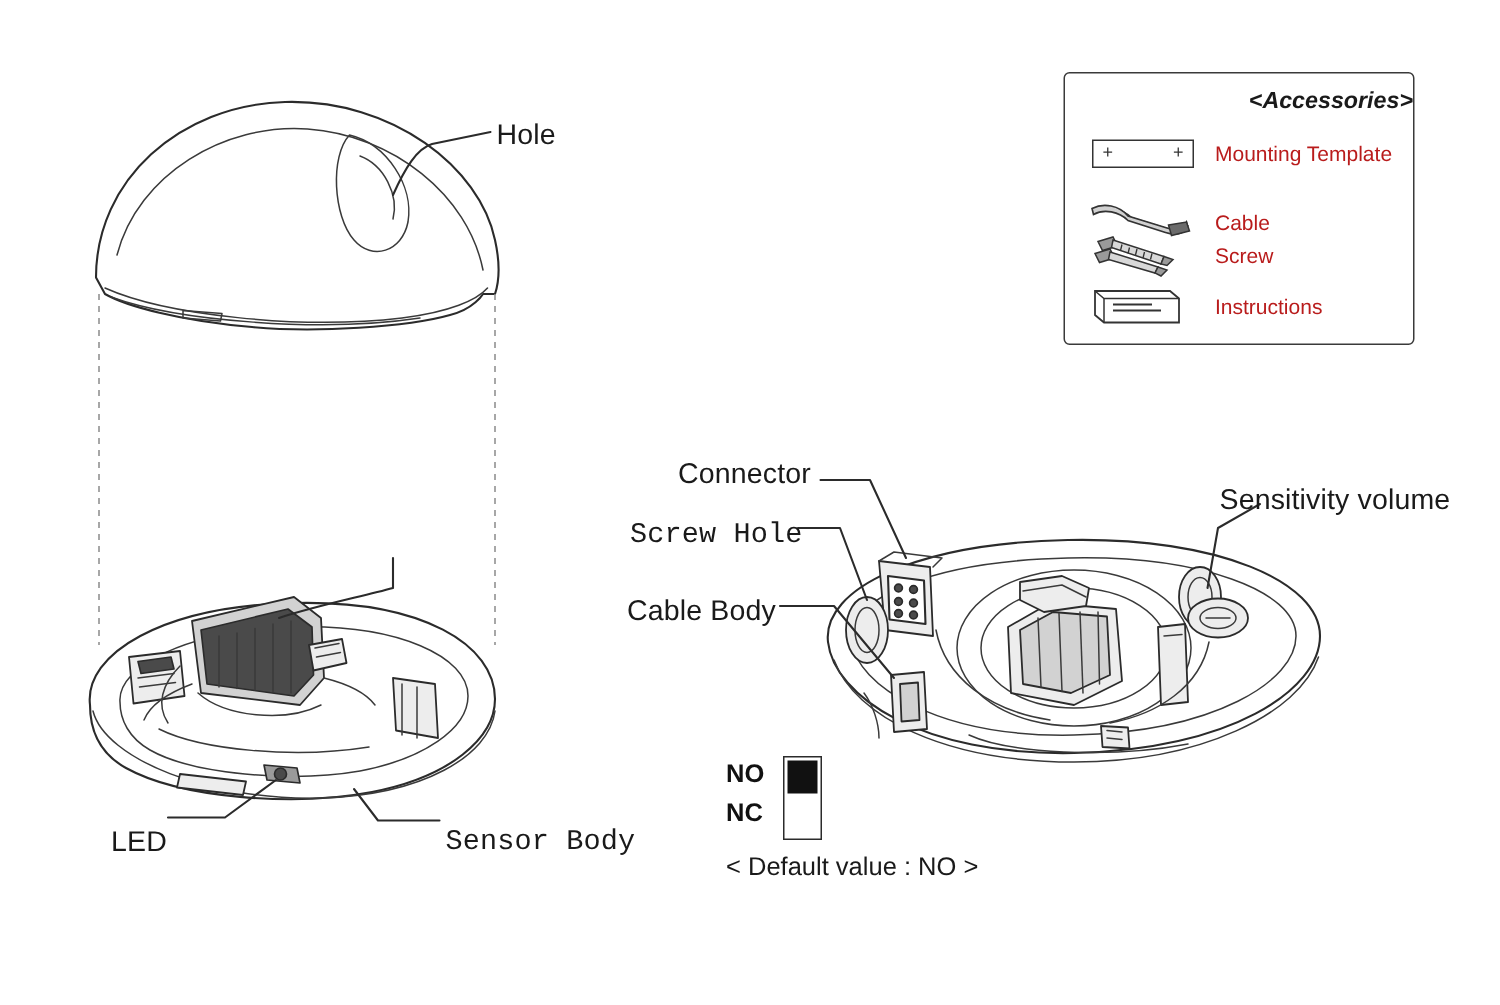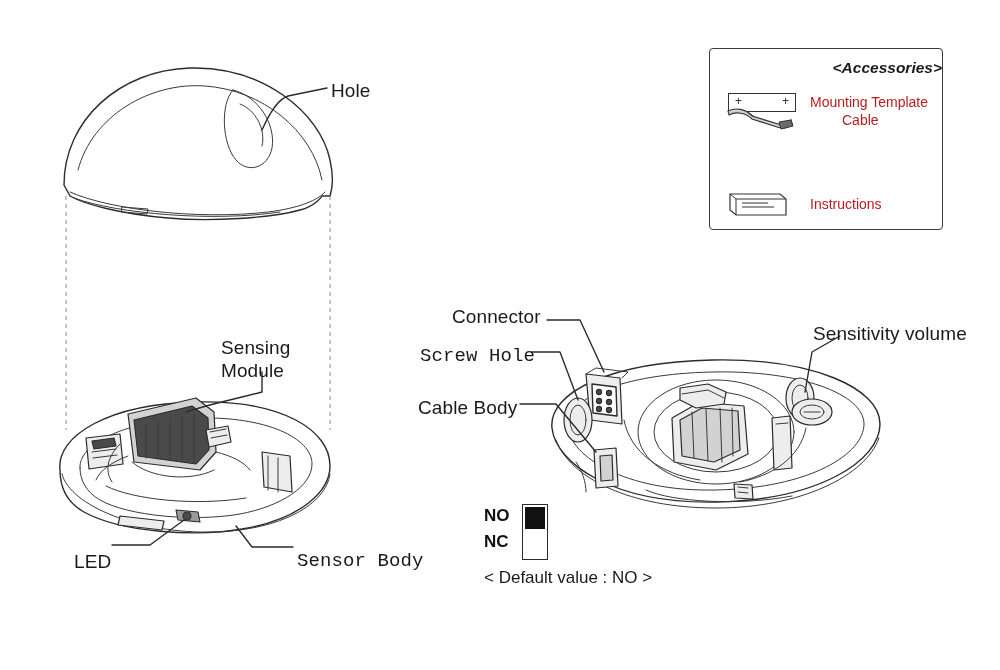--- a/index.html
+++ b/index.html
@@ -314,51 +314,63 @@
 
       <path class="ln" d="M532 352 L 560 352 L 578 400"></path>
 
       <path class="ln" d="M520 404 L 556 404 L 596 452"></path>
 
       <path class="ln" d="M840 336 L 812 352 L 805 392"></path>
     </g>
   </svg>
 
   <div class="label" style="left:331px; top:79px;">Hole</div>
-  <div class="label" style="left:221px; top:336px;">Sensing
-Module</div>
   <div class="label" style="left:74px; top:550px;">LED</div>
   <div class="label" style="left:297px; top:550px;font-family:Liberation Mono, monospace;">Sensor Body</div>
 
   <div class="label" style="left:452px; top:305px;">Connector</div>
   <div class="label" style="left:420px; top:345px;font-family:Liberation Mono, monospace;">Screw Hole</div>
   <div class="label" style="left:418px; top:396px;">Cable Body</div>
   <div class="label" style="left:813px; top:322px;">Sensitivity volume</div>
 
   <div id="accessories">
     <div class="acc-title">&lt;Accessories&gt;</div>
 
     <div class="acc-row" style="top:38px;">
       <div class="acc-ico">
         <div class="mt"></div>
       </div>
       <div class="acc-txt">Mounting Template</div>
     </div>
 
-    <div class="acc-row" style="top:56px;gap:32px;">
+    <div class="acc-row" style="top:84px;">
       <div class="acc-ico">
         <svg viewBox="0 0 76 30" width="76" height="30">
           <path d="M8 8 C 16 4, 26 6, 32 12 L 58 20 C 64 22, 68 20, 70 17" fill="none" stroke="#333" stroke-width="1.2"></path>
           <path d="M6 6 C 14 2, 24 4, 30 11 L 56 19 C 62 21, 67 19, 69 15 L 70 19 C 67 23, 61 24, 55 22 L 30 14 C 24 8, 14 6, 7 10 Z" fill="#d0d0d0" stroke="#333" stroke-width="1.1"></path>
           <path d="M57 17 l 12 -2 l 2 6 l -12 3 z" fill="#6b6b6b" stroke="#333" stroke-width="1"></path>
         </svg>
       </div>
       <div class="acc-txt">Cable</div>
     </div>
 
+    <div class="acc-row" style="top:106px;">
+      <div class="acc-ico">
+        <svg viewBox="0 0 76 30" width="76" height="30">
+          <path d="M10 6 l 10 -3 l 3 6 l -10 3 z" fill="#9a9a9a" stroke="#333" stroke-width="1"></path>
+          <path d="M20 5 L 54 16 L 52 21 L 19 10 Z" fill="#d8d8d8" stroke="#333" stroke-width="1"></path>
+          <path d="M26 8 l -1 4 M31 10 l -1 4 M36 11 l -1 4 M41 13 l -1 4 M46 14 l -1 4" stroke="#333" stroke-width="0.9" fill="none"></path>
+          <path d="M54 16 l 6 2 l -4 4 l -4 -1 z" fill="#9a9a9a" stroke="#333" stroke-width="1"></path>
+          <path d="M8 14 l 10 -3 l 3 6 l -10 3 z" fill="#9a9a9a" stroke="#333" stroke-width="1"></path>
+          <path d="M18 13 L 50 23 L 48 27 L 17 18 Z" fill="#d8d8d8" stroke="#333" stroke-width="1"></path>
+          <path d="M50 23 l 6 2 l -4 4 l -4 -2 z" fill="#9a9a9a" stroke="#333" stroke-width="1"></path>
+        </svg>
+      </div>
+      <div class="acc-txt">Screw</div>
+    </div>
 
     <div class="acc-row" style="top:140px;">
       <div class="acc-ico">
         <svg viewBox="0 0 76 30" width="76" height="30">
           <path d="M8 5 L 58 5 L 64 10 L 64 26 L 14 26 L 8 21 Z" fill="#ffffff" stroke="#333" stroke-width="1.2"></path>
           <path d="M8 5 L 14 10 L 64 10" fill="none" stroke="#333" stroke-width="1"></path>
           <path d="M14 10 L 14 26" fill="none" stroke="#333" stroke-width="1"></path>
           <path d="M20 14 L 46 14 M20 18 L 52 18" stroke="#333" stroke-width="1.2" fill="none"></path>
         </svg>
       </div>

